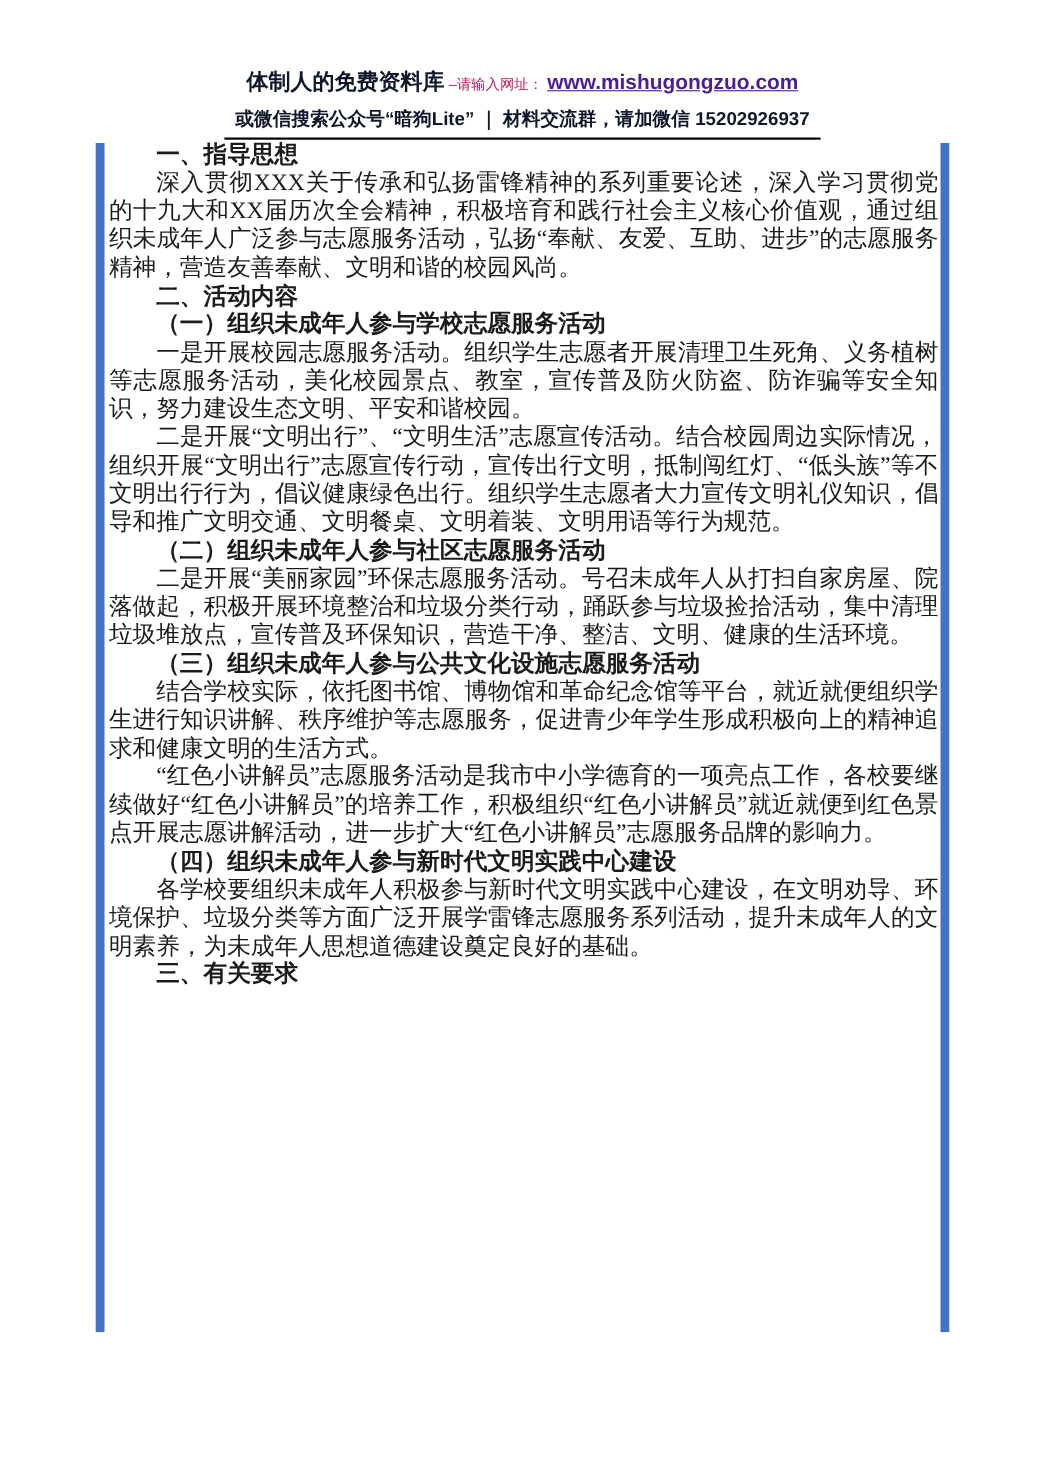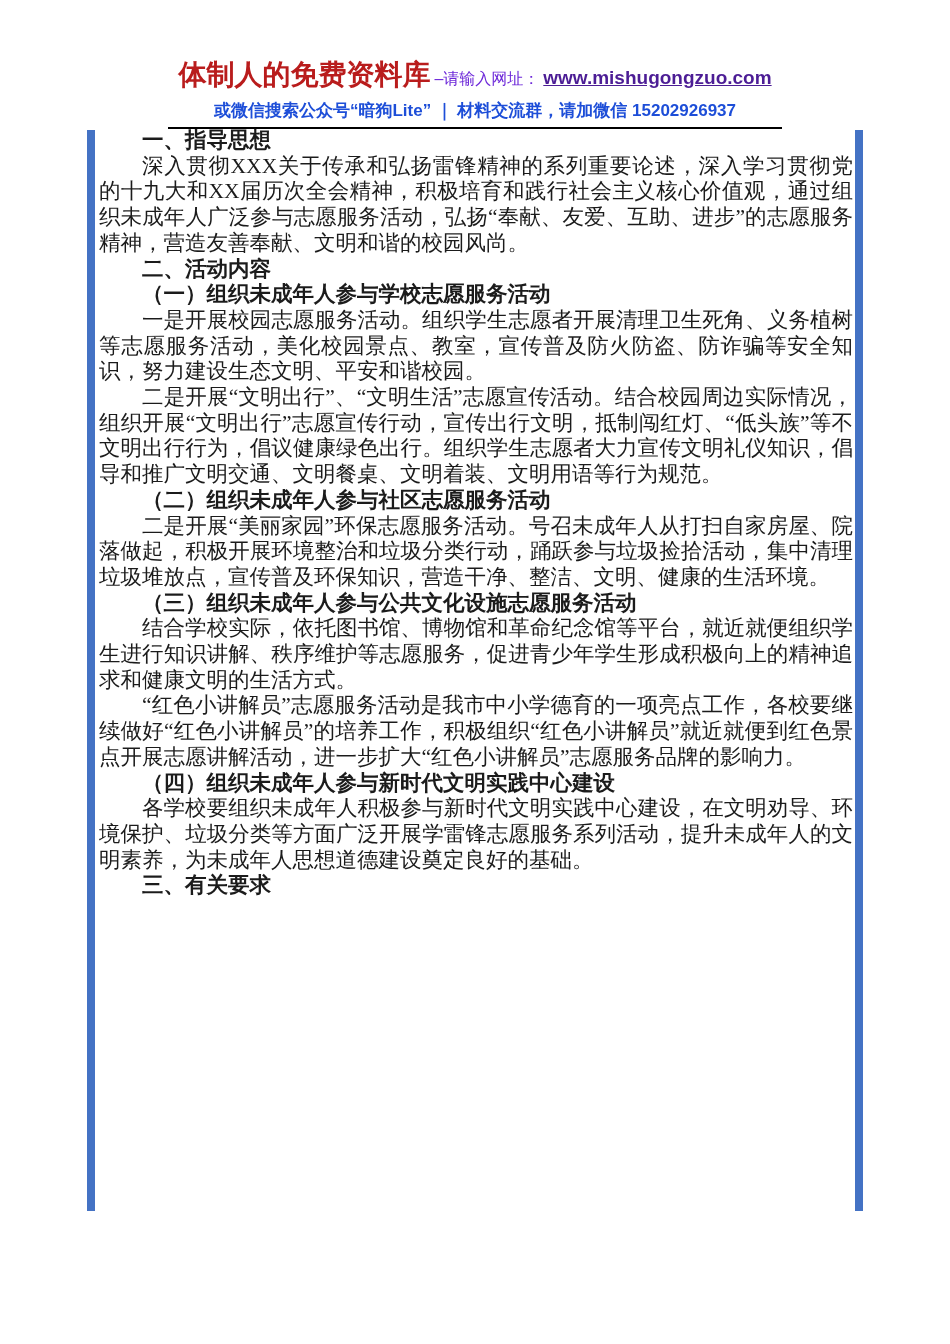--- a/index.html
+++ b/index.html
@@ -10,36 +10,36 @@
     background:#ffffff;
     overflow:hidden;
     font-family:"Liberation Serif","DejaVu Serif",serif;
     color:#151515;
   }
   
   .header{position:absolute;top:60px;left:0;width:100%;text-align:center;}
   .header-inner{display:inline-block;border-bottom:2px solid #000;padding:0 10px 5px;}
   .h-line1{white-space:nowrap;line-height:30px;}
   .brand{
-    color:#b91c1c;font-weight:bold;font-size:28px;
+    color:#0f172a;font-weight:bold;font-size:20px;
     font-family:"Liberation Sans","DejaVu Sans",sans-serif;
   }
   .prompt{
-    color:#6d28d9;font-size:16px;
+    color:#be185d;font-size:13px;
     font-family:"Liberation Sans","DejaVu Sans",sans-serif;
   }
   .url{
     color:#4c1d95;font-weight:bold;font-size:19px;
     font-family:"Liberation Sans","DejaVu Sans",sans-serif;
     text-decoration:underline;cursor:pointer;
   }
   .h-line2{
     margin-top:5px;
     font-family:"Liberation Sans","DejaVu Sans",sans-serif;
-    font-weight:bold;font-size:17px;color:#1d4ed8;
+    font-weight:bold;font-size:17px;color:#0f172a;
     white-space:nowrap;
   }
   
   .edge-bar{position:absolute;top:130px;width:8px;height:1081px;background:#4472c4;}
   .edge-bar.left{left:87px;}
   .edge-bar.right{left:855px;}
   
   .content{
     position:absolute;top:128px;left:99px;width:754px;
     font-size:21.5px;line-height:25.7px;

